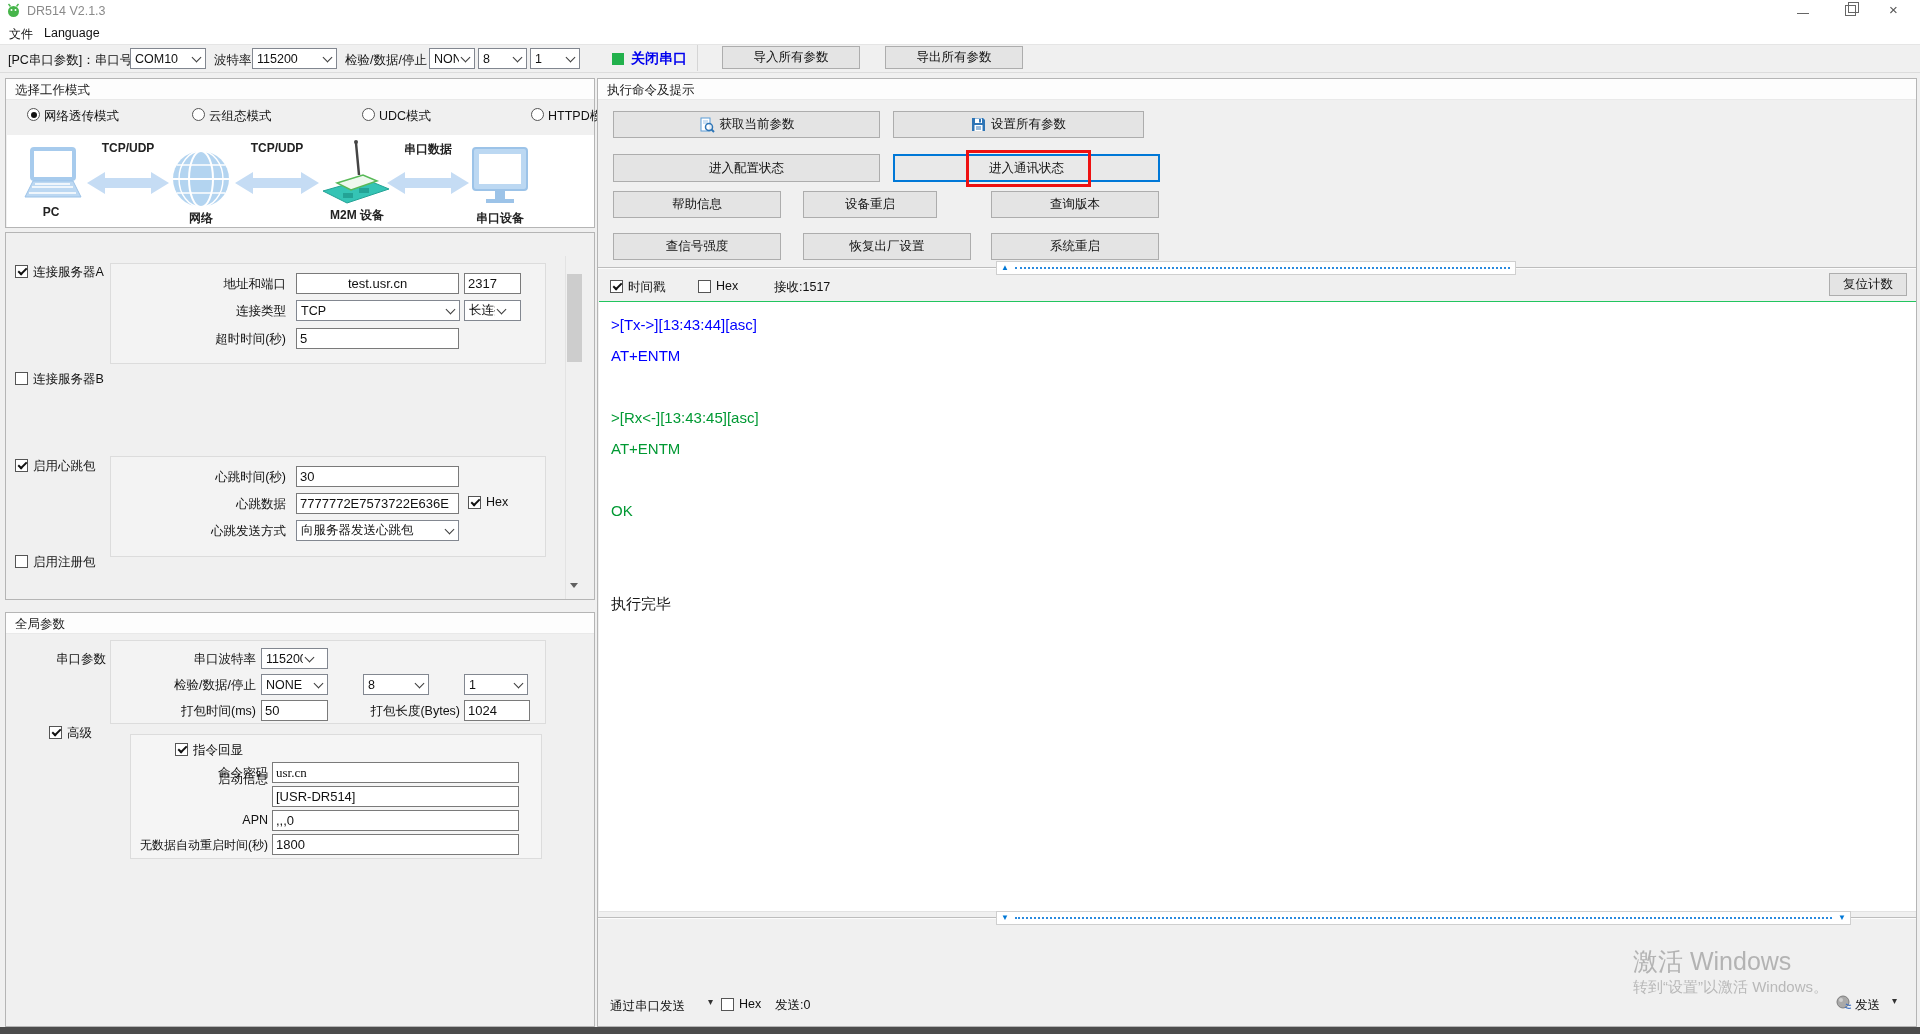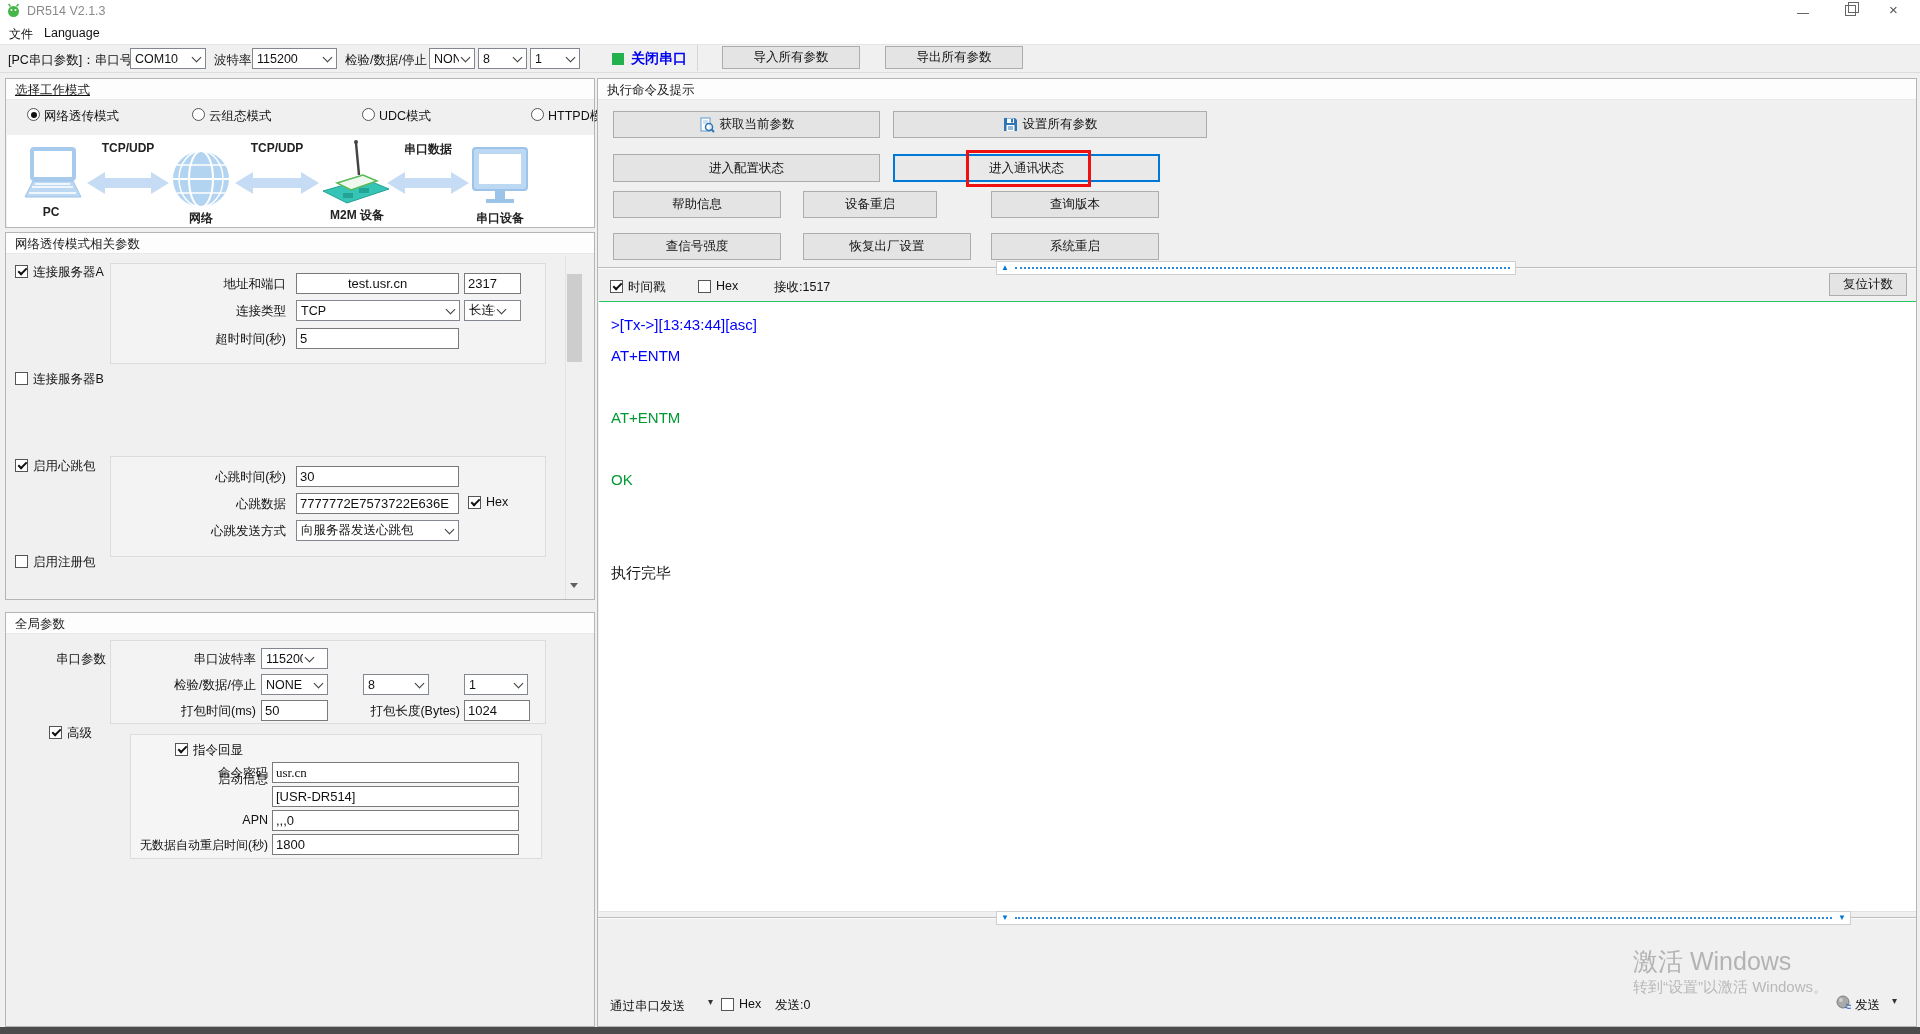--- a/index.html
+++ b/index.html
@@ -82,21 +82,21 @@
     <span class="val">1</span>
       <span class="chev"></span>
   </div>
   <span class="abs" style="left:612px;top:8px;width:12px;height:12px;background:#22b14c;"></span>
   <span class="abs" style="left:631px;top:5px;font-size:14px;font-weight:700;color:#0000ee;">关闭串口</span>
   <span class="abs" style="left:697px;top:0;width:1px;height:26px;background:#d5d5d5;"></span>
   <div class="wbtn" style="left:722px;top:1px;width:138px;height:23px;">导入所有参数</div>
   <div class="wbtn" style="left:885px;top:1px;width:138px;height:23px;">导出所有参数</div>
 </div>
 
-<div class="grp" id="grp-workmode" style="left:5px;top:78px;width:590px;height:150px;text-decoration:underline;">
+<div class="grp" id="grp-workmode" style="left:5px;top:78px;width:590px;height:150px;">
   <div class="grp-h">选择工作模式</div>
   <span class="rad on" style="left:21px;top:29px;"></span>
   <span class="lb" style="left:38px;top:29px;">网络透传模式</span>
   <span class="rad" style="left:186px;top:29px;"></span>
   <span class="lb" style="left:203px;top:29px;">云组态模式</span>
   <span class="rad" style="left:356px;top:29px;"></span>
   <span class="lb" style="left:373px;top:29px;">UDC模式</span>
   <span class="rad" style="left:525px;top:29px;"></span>
   <span class="lb" style="left:542px;top:29px;">HTTPD模式</span>
 
@@ -144,21 +144,20 @@
     <span class="link-lb" style="left:270px;top:6px;">TCP/UDP</span>
     <span class="link-lb" style="left:421px;top:6px;">串口数据</span>
     <span class="node-lb" style="left:44px;top:70px;">PC</span>
     <span class="node-lb" style="left:194px;top:75px;">网络</span>
     <span class="node-lb" style="left:350px;top:72px;">M2M 设备</span>
     <span class="node-lb" style="left:493px;top:75px;">串口设备</span>
   </div>
 </div>
 
 <div class="grp" id="grp-net" style="left:5px;top:232px;width:590px;height:368px;">
-  <div class="grp-h">网络透传模式相关参数</div>
 
   <span class="cb on" style="left:9px;top:32px;"></span>
   <span class="lb" style="left:27px;top:31px;">连接服务器A</span>
 
   <div class="frame" style="left:104px;top:30px;width:436px;height:101px;">
     <span class="rl" style="left:20px;top:12px;width:155px;">地址和端口</span>
     <input class="inp" style="left: 185px; top: 9px; width: 163px; text-align: center;" value="test.usr.cn">
     <input class="inp" style="left: 353px; top: 9px; width: 57px;" value="2317">
     <span class="rl" style="left:20px;top:39px;width:155px;">连接类型</span>
     <div class="combo" style="left:185px;top:36px;width:164px;gap:8px;">
@@ -256,21 +255,21 @@
   <div class="wbtn" style="left:15px;top:32px;width:267px;height:27px;">
     <svg width="16" height="16" viewBox="0 0 16 16">
       <rect x="2" y="1" width="9" height="13" fill="#fff" stroke="#5b9bd5" stroke-width="1"></rect>
       <line x1="4" y1="4" x2="9" y2="4" stroke="#9cc3e8" stroke-width="1"></line>
       <line x1="4" y1="6" x2="9" y2="6" stroke="#9cc3e8" stroke-width="1"></line>
       <circle cx="10" cy="10" r="3.5" fill="rgba(255,255,255,.7)" stroke="#2e75b6" stroke-width="1.5"></circle>
       <line x1="12.5" y1="12.5" x2="15" y2="15" stroke="#2e75b6" stroke-width="2"></line>
     </svg>
     <span>获取当前参数</span>
   </div>
-  <div class="wbtn" style="left:295px;top:32px;width:314px;height:27px;">
+  <div class="wbtn" style="left:295px;top:32px;width:251px;height:27px;">
     <svg width="15" height="15" viewBox="0 0 15 15">
       <path d="M1 1 H12 L14 3 V14 H1 Z" fill="#2e75b6"></path>
       <rect x="4" y="1.5" width="7" height="4.5" fill="#fff"></rect>
       <rect x="8" y="2" width="2" height="3.5" fill="#2e75b6"></rect>
       <rect x="3.5" y="8" width="8" height="6" fill="#fff"></rect>
       <line x1="5" y1="10" x2="10" y2="10" stroke="#2e75b6" stroke-width="1"></line>
       <line x1="5" y1="12" x2="10" y2="12" stroke="#2e75b6" stroke-width="1"></line>
     </svg>
     <span>设置所有参数</span>
   </div>
@@ -297,20 +296,21 @@
   <span class="lb" style="left:30px;top:200px;">时间戳</span>
   <span class="cb" style="left:100px;top:201px;"></span>
   <span class="lb" style="left:118px;top:200px;">Hex</span>
   <span class="lb" style="left:176px;top:200px;">接收:1517</span>
   <div class="wbtn" style="left:1231px;top:194px;width:78px;height:23px;">复位计数</div>
 
   <div class="abs" style="left:1px;top:222px;width:1317px;height:611px;background:#fff;border-top:1px solid #22c55e;border-bottom:1px solid #e3e3e3;box-sizing:border-box;padding:7px 0 0 12px;overflow:hidden;">
     <div class="logline c-tx">&gt;[Tx-&gt;][13:43:44][asc]</div>
     <div class="logline c-tx">AT+ENTM</div>
     <div class="logline"></div>
+    <div class="logline c-rx">&gt;[Rx&lt;-][13:43:45][asc]</div>
     <div class="logline c-rx">AT+ENTM</div>
     <div class="logline"></div>
     <div class="logline c-rx">OK</div>
     <div class="logline"></div>
     <div class="logline"></div>
     <div class="logline c-plain">执行完毕</div>
   </div>
 
   <div class="hairline" style="left:0;top:838px;width:1318px;"></div>
   <div class="splitbox" style="left:398px;top:832px;width:855px;height:14px;">

